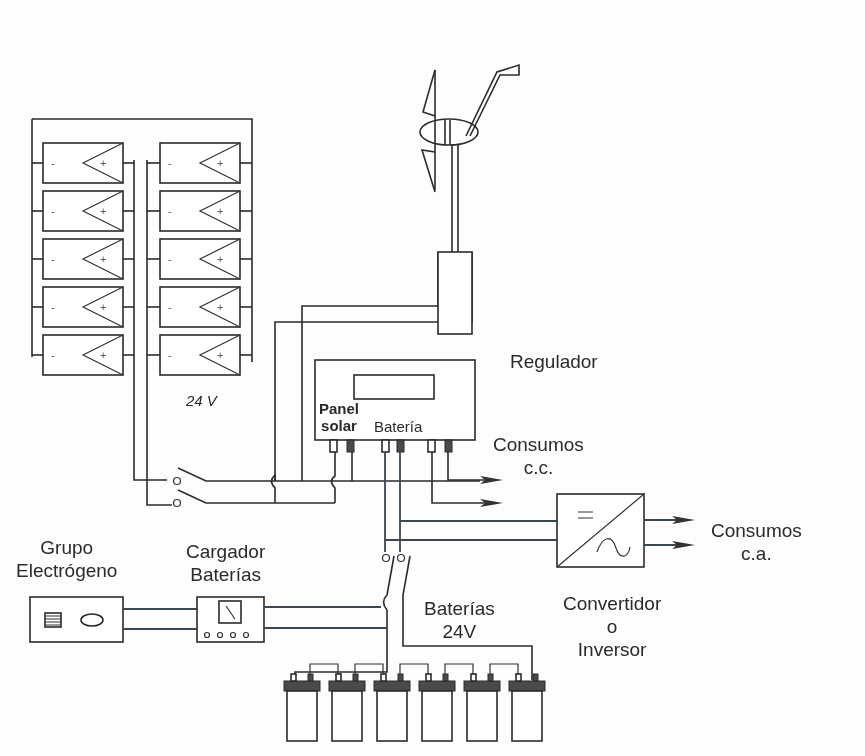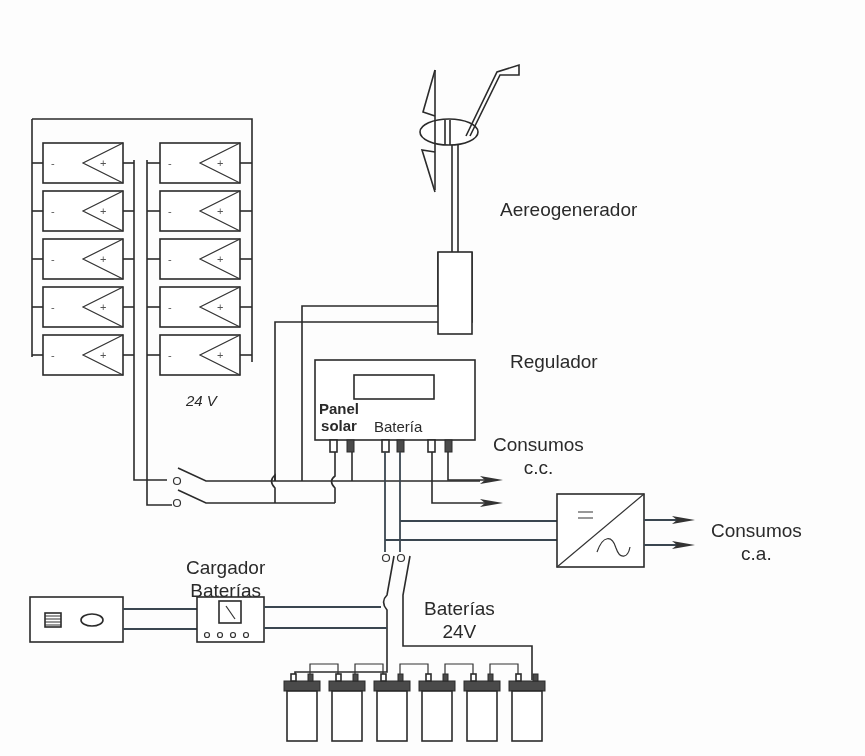--- a/index.html
+++ b/index.html
@@ -233,36 +233,44 @@
         </g>
         <g>
           <rect x="509" y="681" width="36" height="10" class="dark"></rect>
           <rect x="512" y="691" width="30" height="50" class="box"></rect>
           <rect x="516" y="674" width="5" height="7" class="box"></rect>
           <rect x="533" y="674" width="5" height="7" class="dark"></rect>
         </g>
       </g>
   </svg>
 
-  <div class="lbl" style="left:500px; top:198px;">Aereogenerador</div>
   <div class="lbl" style="left:510px; top:350px;">Regulador</div>
   <div class="lbl sm" style="left:319px; top:400px;font-weight:bold;">
     <div>Panel</div>
     <div>solar</div>
   </div>
   <div class="lbl sm" style="left:374px; top:418px;">Batería</div>
   <div class="lbl" style="left:493px; top:433px;">
     <div>Consumos</div>
     <div>c.c.</div>
   </div>
   <div class="lbl" style="left:711px; top:519px;">
     <div>Consumos</div>
     <div>c.a.</div>
   </div>
-  <div class="lbl" style="left:186px; top:540px;margin-top:16px;">
+  <div class="lbl" style="left:563px; top:592px;">
+    <div>Convertidor</div>
+    <div>o</div>
+    <div>Inversor</div>
+  </div>
+  <div class="lbl" style="left:16px; top:536px;">
+    <div>Grupo</div>
+    <div>Electrógeno</div>
+  </div>
+  <div class="lbl" style="left:186px; top:540px;">
     <div>Cargador</div>
     <div>Baterías</div>
   </div>
   <div class="lbl" style="left:424px; top:597px;">
     <div>Baterías</div>
     <div>24V</div>
   </div>
   <div class="lbl sm" style="left:186px; top:392px;font-style:italic;">24 V</div>
 </div>
 

